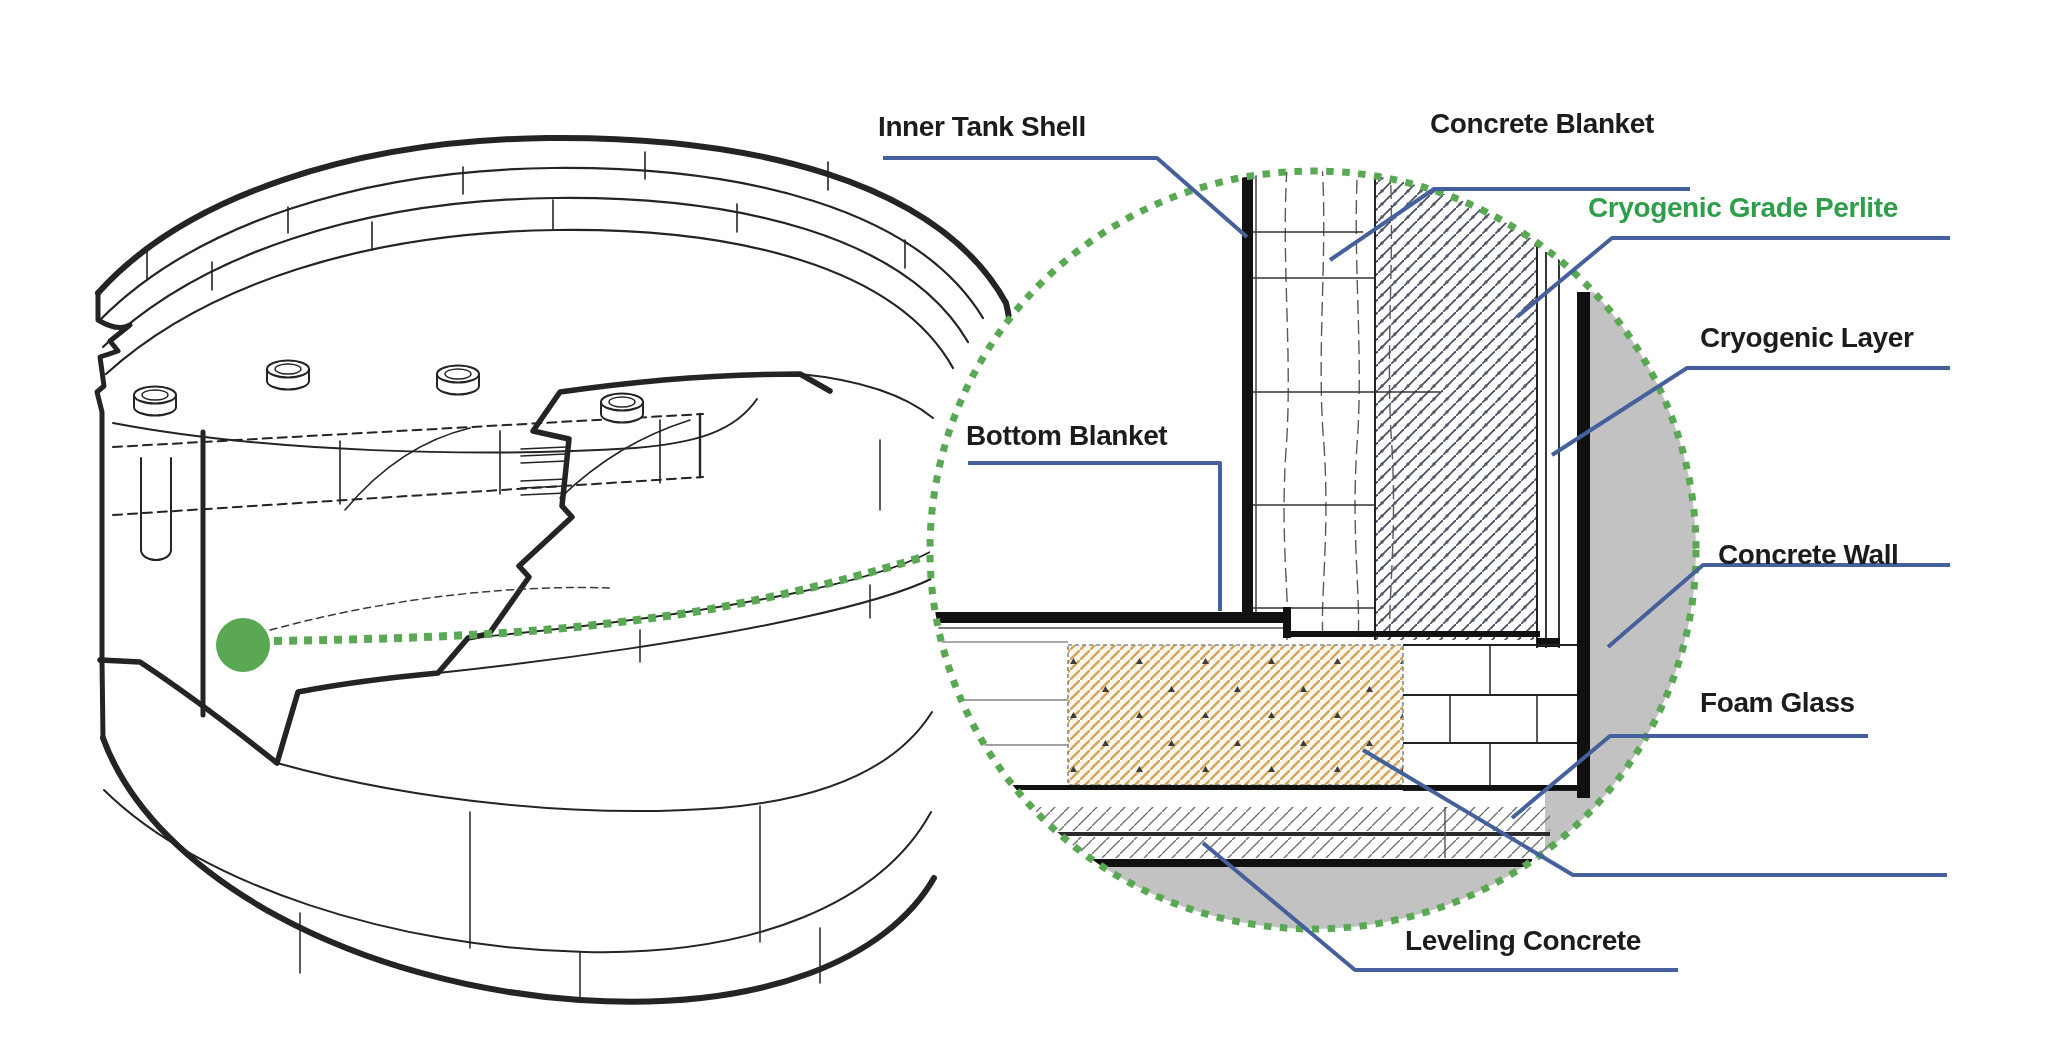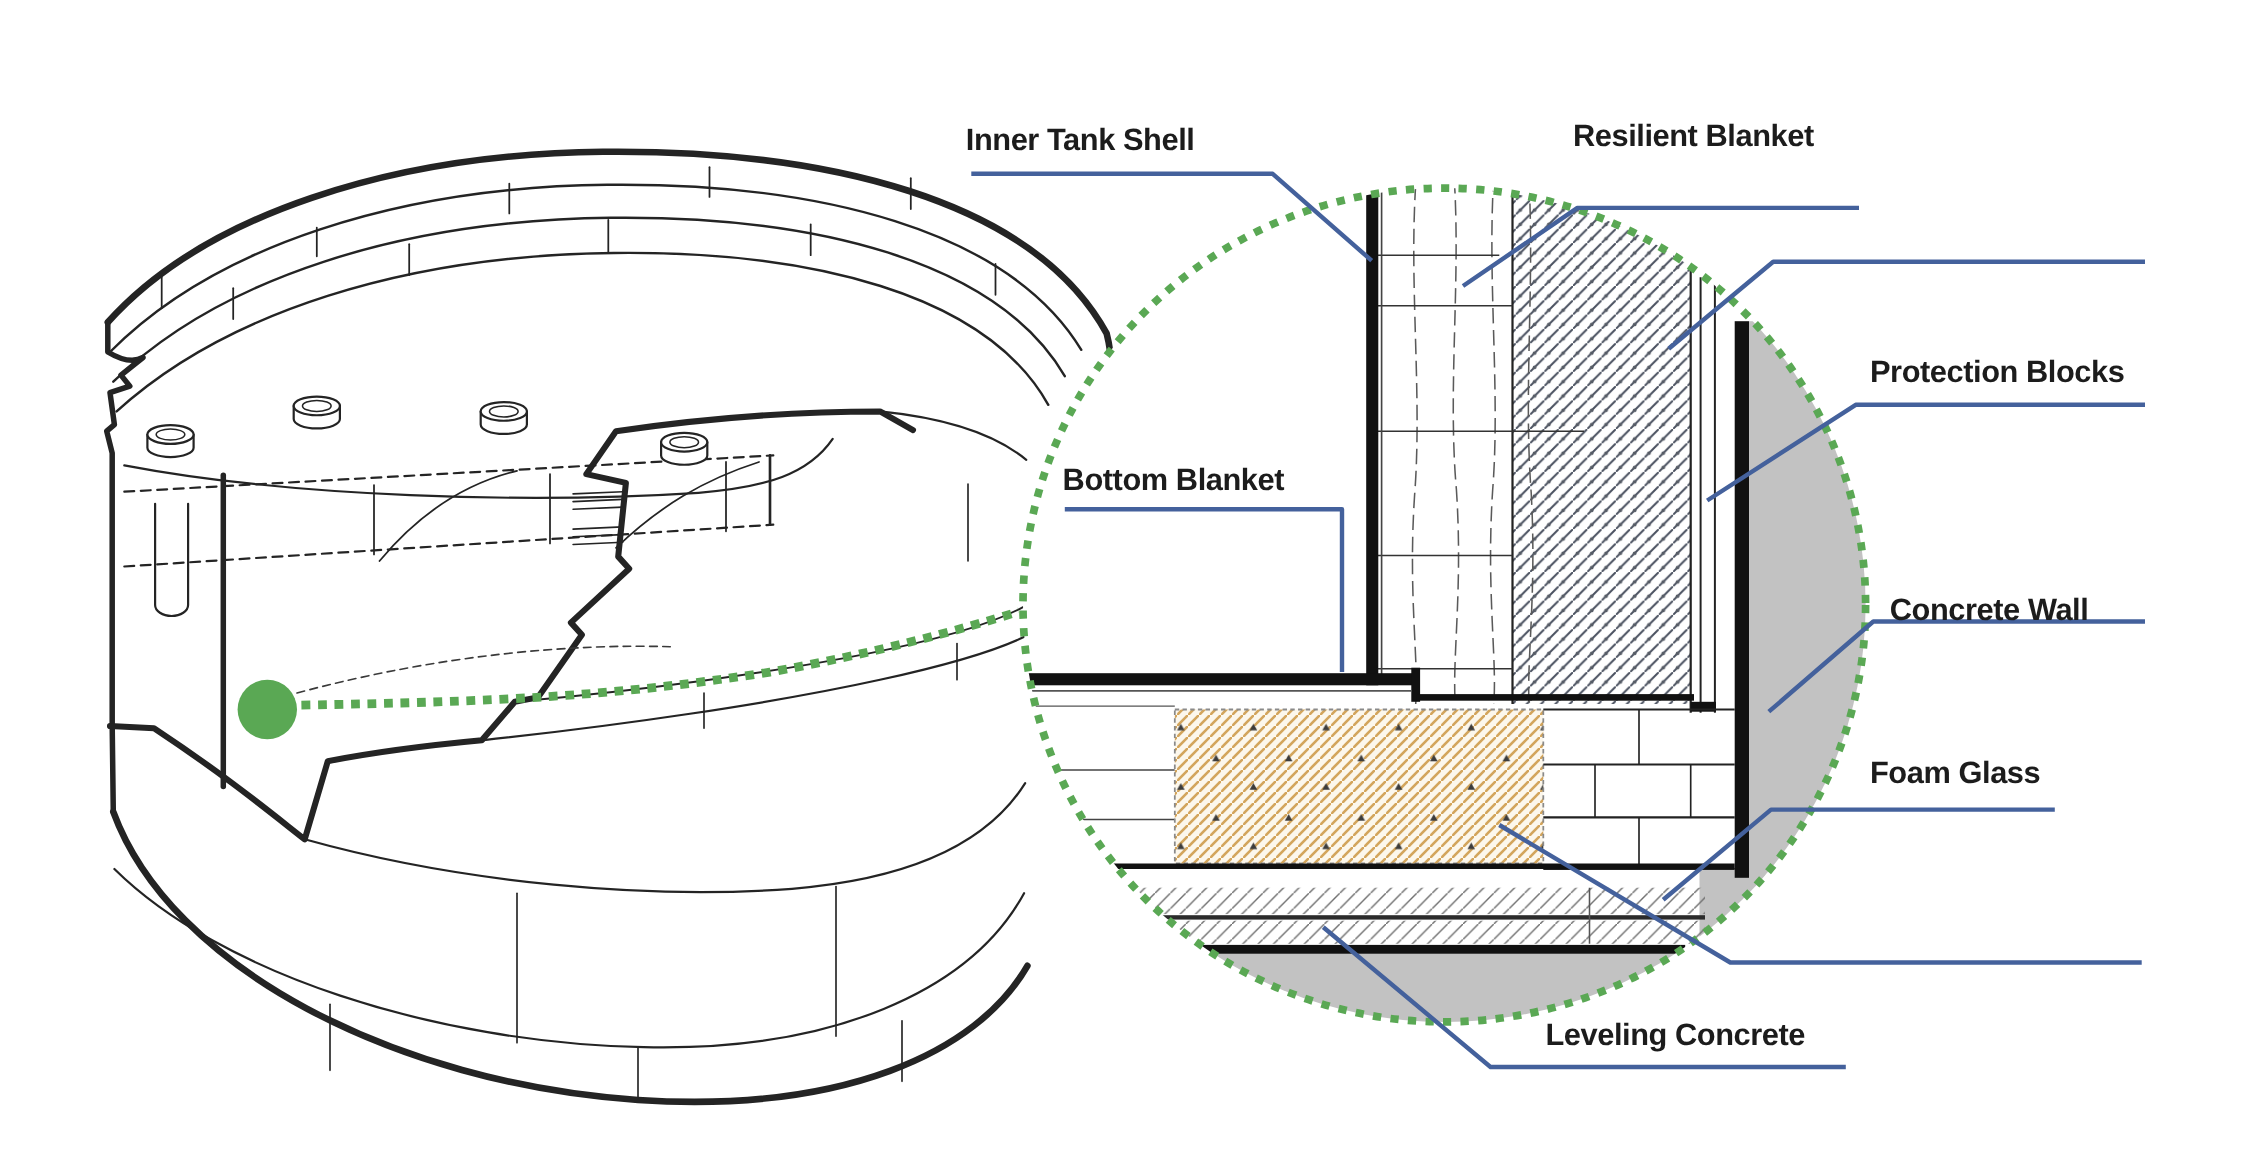--- a/index.html
+++ b/index.html
@@ -218,20 +218,21 @@
     <path d="M1950 368 L1687 368 L1552 455"></path>
     <path d="M1950 565 L1703 565 L1608 647"></path>
     <path d="M1868 736 L1610 736 L1512 818"></path>
     <path d="M1947 875 L1573 875 L1363 750"></path>
     <path d="M968 463 L1220 463 L1220 611"></path>
     <path d="M1678 970 L1355 970 L1203 843"></path>
   </g>
 </svg>
 
 <div class="lbl lbl-dark" style="left:878px;  top:112px;">Inner Tank Shell</div>
-<div class="lbl lbl-dark" style="left:1430px; top:109px;">Resilient Blanket</div>
-<div class="lbl lbl-dark" style="left:1700px; top:323px;">Protection Blocks</div>
+<div class="lbl lbl-dark" style="left:1430px; top:109px;">Concrete Blanket</div>
+<div class="lbl lbl-green" style="left:1588px; top:193px;">Cryogenic Grade Perlite</div>
+<div class="lbl lbl-dark" style="left:1700px; top:323px;">Cryogenic Layer</div>
 <div class="lbl lbl-dark" style="left:1718px; top:540px;">Concrete Wall</div>
 <div class="lbl lbl-dark" style="left:1700px; top:688px;text-align:right;">Foam Glass</div>
 <div class="lbl lbl-dark" style="left:966px;  top:421px;">Bottom Blanket</div>
 <div class="lbl lbl-dark" style="left:1405px; top:926px;">Leveling Concrete</div>
 
 </div>
 
 </body></html>

